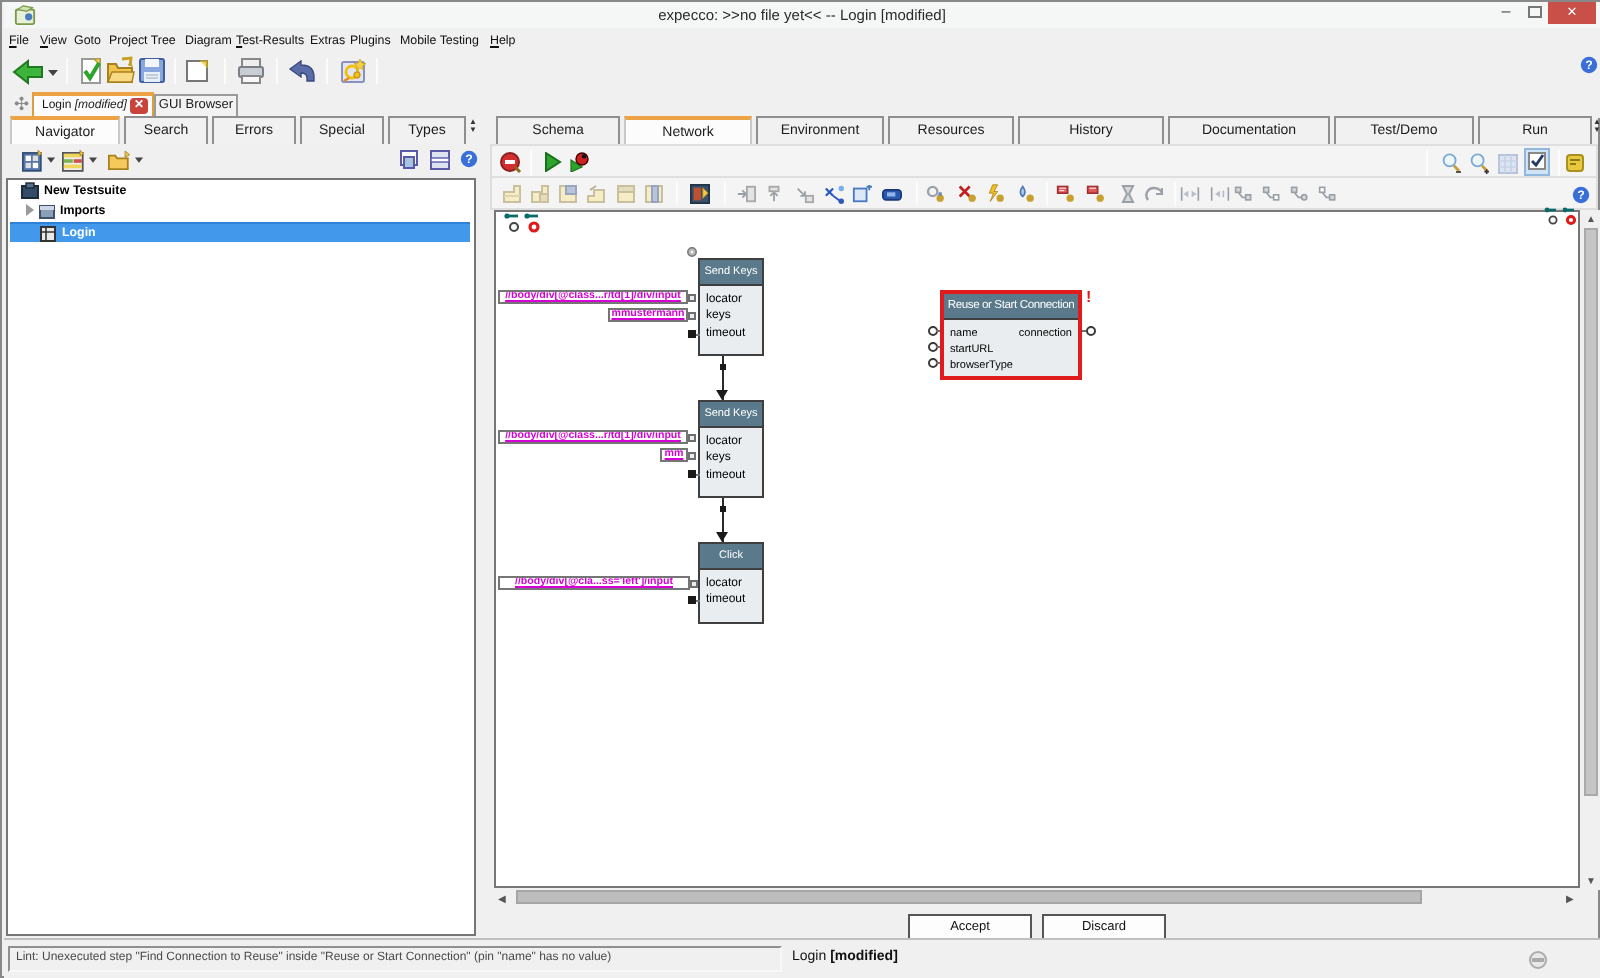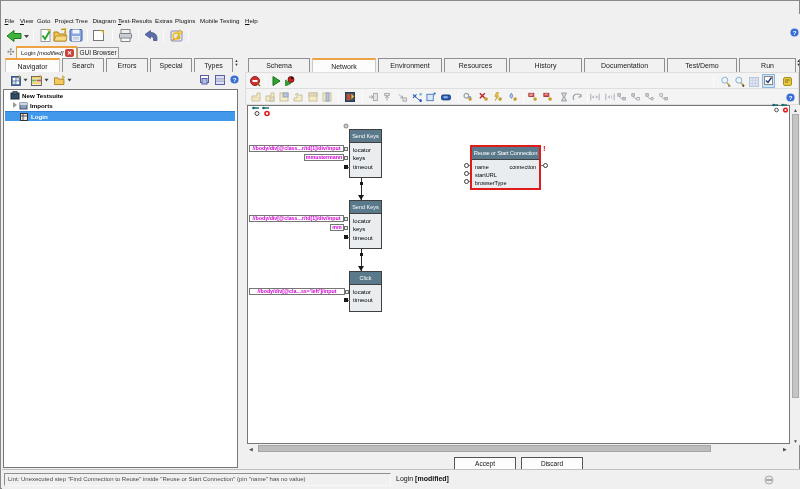--- a/index.html
+++ b/index.html
@@ -79,20 +79,33 @@
 .cdot { position:absolute; width:3px; height:3px; background:#1a1a1a; }
 .carrow { position:absolute; width:0; height:0; border-left:3px solid transparent; border-right:3px solid transparent; border-top:5px solid #1a1a1a; }
 .pin-circ { position:absolute; width:5px; height:5px; border:1px solid #3a3a3a; border-radius:50%; background:#fff; }
 
 .mi2 { position:absolute; top:3px; width:10px; height:10px; }
 </style>
 </head>
 <body>
 <div id="win">
 
+  <div class="abs" id="titlebar">
+    <div class="abs" id="title-text">expecco: &gt;&gt;no file yet&lt;&lt; -- Login [modified]</div>
+    <svg class="abs" style="left:5px;top:1px" width="11" height="11" viewBox="0 0 12 12">
+        <rect x="1" y="3" width="10" height="8" rx="1" fill="#e8f0d8" stroke="#7a9a4a"></rect>
+        <path d="M2 3 L5 1 L10 2 L7 4 Z" fill="#cfe3b0" stroke="#7a9a4a" stroke-width="0.7"></path>
+        <circle cx="8" cy="7" r="2" fill="#4a7ec0"></circle>
+      </svg>
+    <div class="abs" id="btn-min">–</div>
+    <div class="abs" id="btn-max">
+        <div class="b"></div>
+      </div>
+    <div class="abs" id="btn-close">✕</div>
+  </div>
 
   <div class="abs" id="menubar">
     <span class="mi" style="left:2.5px"><span class="u">F</span>ile</span>
     <span class="mi" style="left:18px"><span class="u">V</span>iew</span>
     <span class="mi" style="left:35px">Goto</span>
     <span class="mi" style="left:52.5px">Project Tree</span>
     <span class="mi" style="left:90.5px">Diagram</span>
     <span class="mi" style="left:116px"><span class="u">T</span>est-Results</span>
     <span class="mi" style="left:153px">Extras</span>
     <span class="mi" style="left:173px">Plugins</span>

